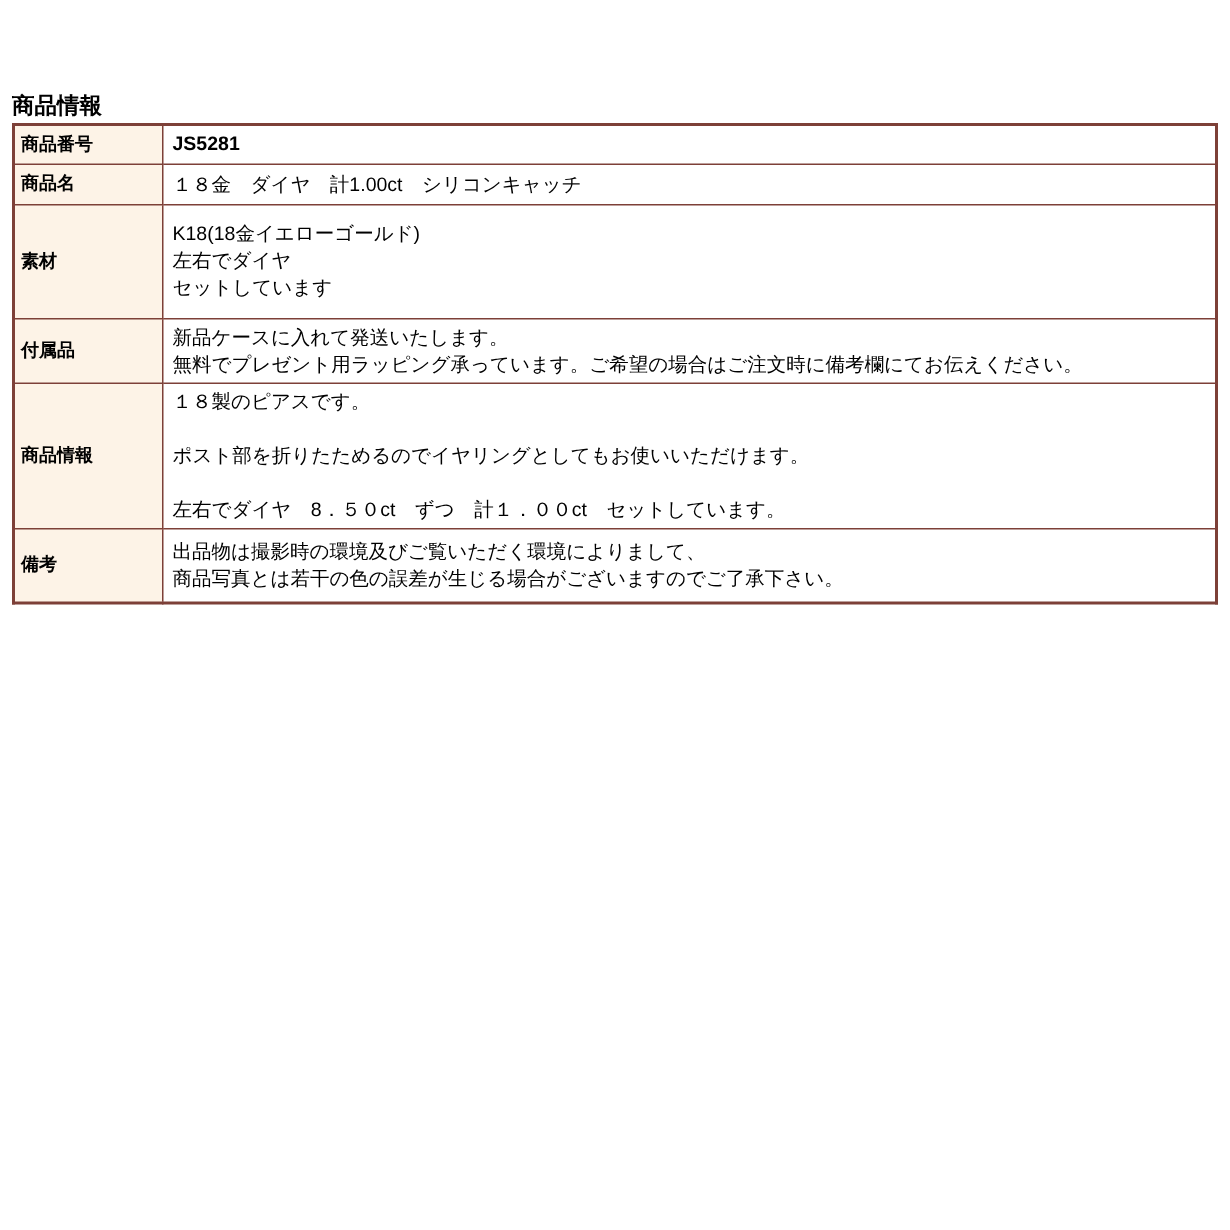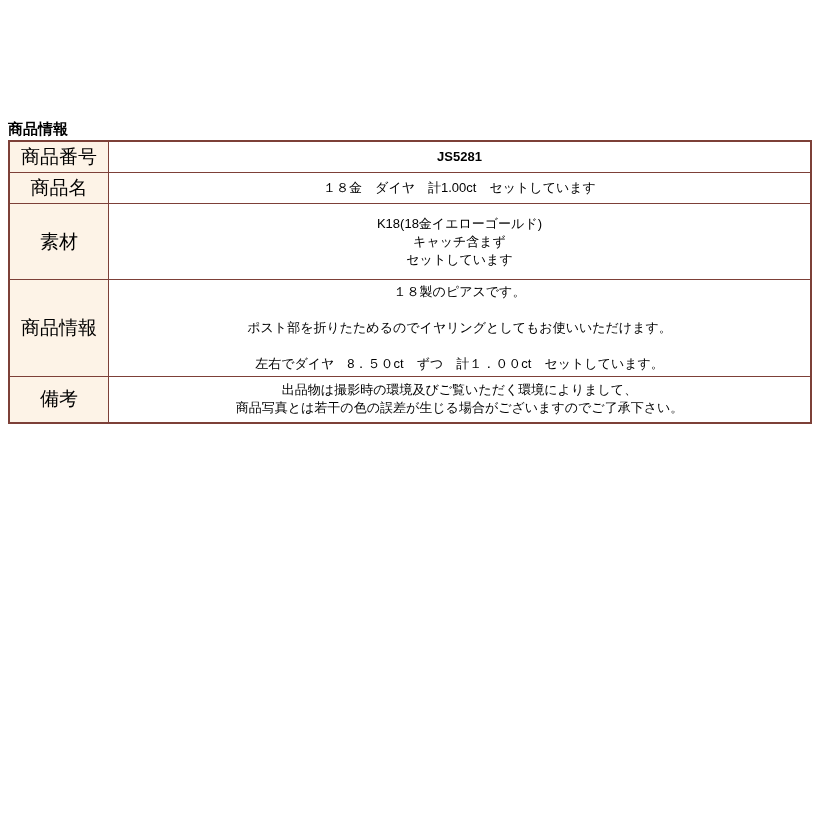--- a/index.html
+++ b/index.html
@@ -12,51 +12,51 @@
     margin:0;
     padding:0;
     background:#ffffff;
     width:820px;
     height:820px;
     overflow:hidden;
     font-family:"Liberation Sans","DejaVu Sans",sans-serif;
     color:var(--text);
   }
   .page{
-    padding-top:120px;
+    padding-top:62px;
   }
   .heading{
     font-size:15px;
     font-weight:bold;
     line-height:17px;
     margin:0 0 3px 8px;
   }
   table.product-info{
     border-collapse:collapse;
     table-layout:fixed;
     width:804px;
     margin-left:8px;
     border:2px solid var(--border);
     background:var(--value-bg);
   }
   table.product-info th{
     width:90px;
     background:var(--label-bg);
     border:1px solid var(--border);
-    font-size:19px;
-    font-weight:normal;
-    text-align:center;
+    font-size:12px;
+    font-weight:bold;
+    text-align:left;
     vertical-align:middle;
     padding:2px 4px;
   }
   table.product-info td{
     border:1px solid var(--border);
     font-size:13px;
     font-weight:normal;
-    text-align:center;
+    text-align:left;
     vertical-align:middle;
     padding:3px 6px;
     background:var(--value-bg);
   }
   table.product-info td.bold{ font-weight:bold; }
   .line{
     min-height:18px;
     line-height:18px;
     white-space:pre-wrap;
     word-break:break-all;
@@ -82,29 +82,36 @@
     <tbody>
         <tr>
           <th>商品番号</th>
           <td class="bold">
             <div class="line">JS5281</div>
           </td>
         </tr>
         <tr>
           <th>商品名</th>
           <td>
-            <div class="line">１８金　ダイヤ　計1.00ct　セットしています</div>
+            <div class="line">１８金　ダイヤ　計1.00ct　シリコンキャッチ</div>
           </td>
         </tr>
         <tr>
           <th>素材</th>
           <td>
             <div class="line">K18(18金イエローゴールド)</div>
-            <div class="line">キャッチ含まず</div>
+            <div class="line">左右でダイヤ</div>
             <div class="line">セットしています</div>
+          </td>
+        </tr>
+        <tr>
+          <th>付属品</th>
+          <td>
+            <div class="line">新品ケースに入れて発送いたします。</div>
+            <div class="line">無料でプレゼント用ラッピング承っています。ご希望の場合はご注文時に備考欄にてお伝えください。</div>
           </td>
         </tr>
         <tr>
           <th>商品情報</th>
           <td>
             <div class="line">１８製のピアスです。</div>
             <div class="line">&nbsp;</div>
             <div class="line">ポスト部を折りたためるのでイヤリングとしてもお使いいただけます。</div>
             <div class="line">&nbsp;</div>
             <div class="line">左右でダイヤ　8．５０ct　ずつ　計１．００ct　セットしています。</div>

